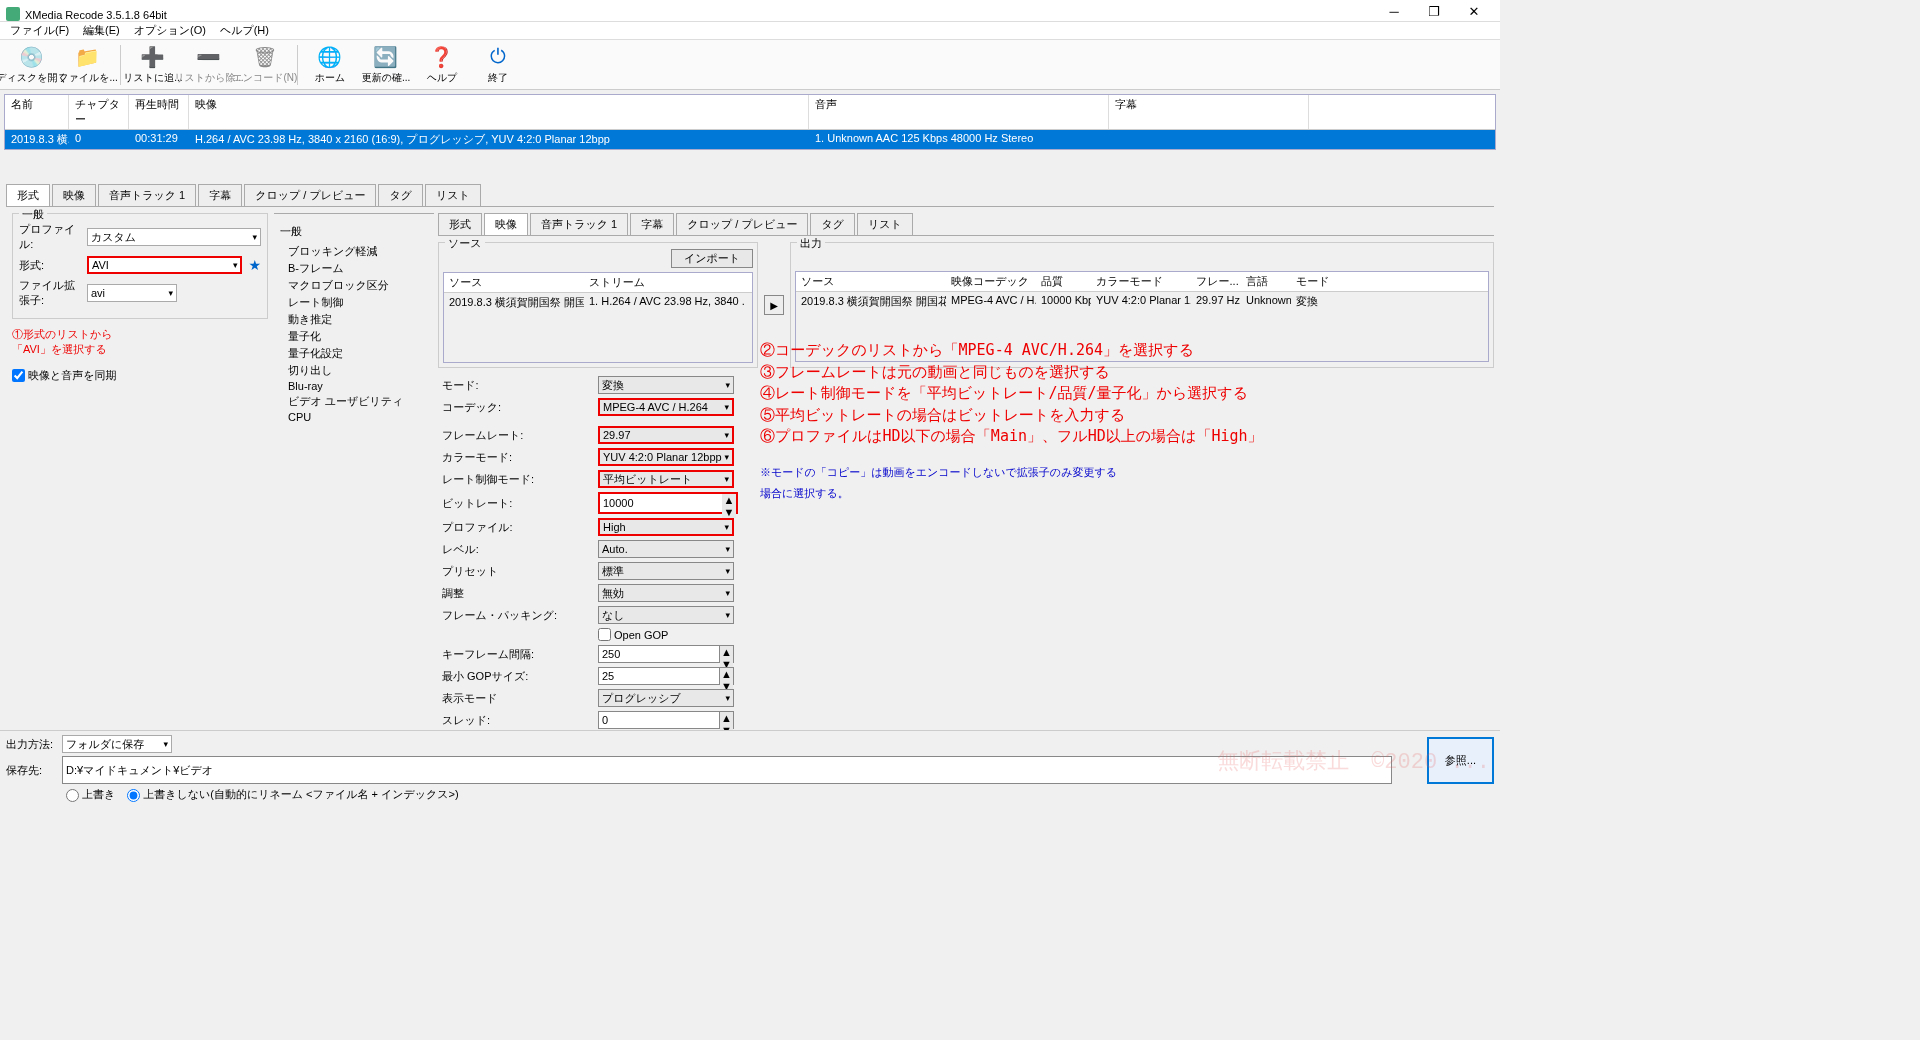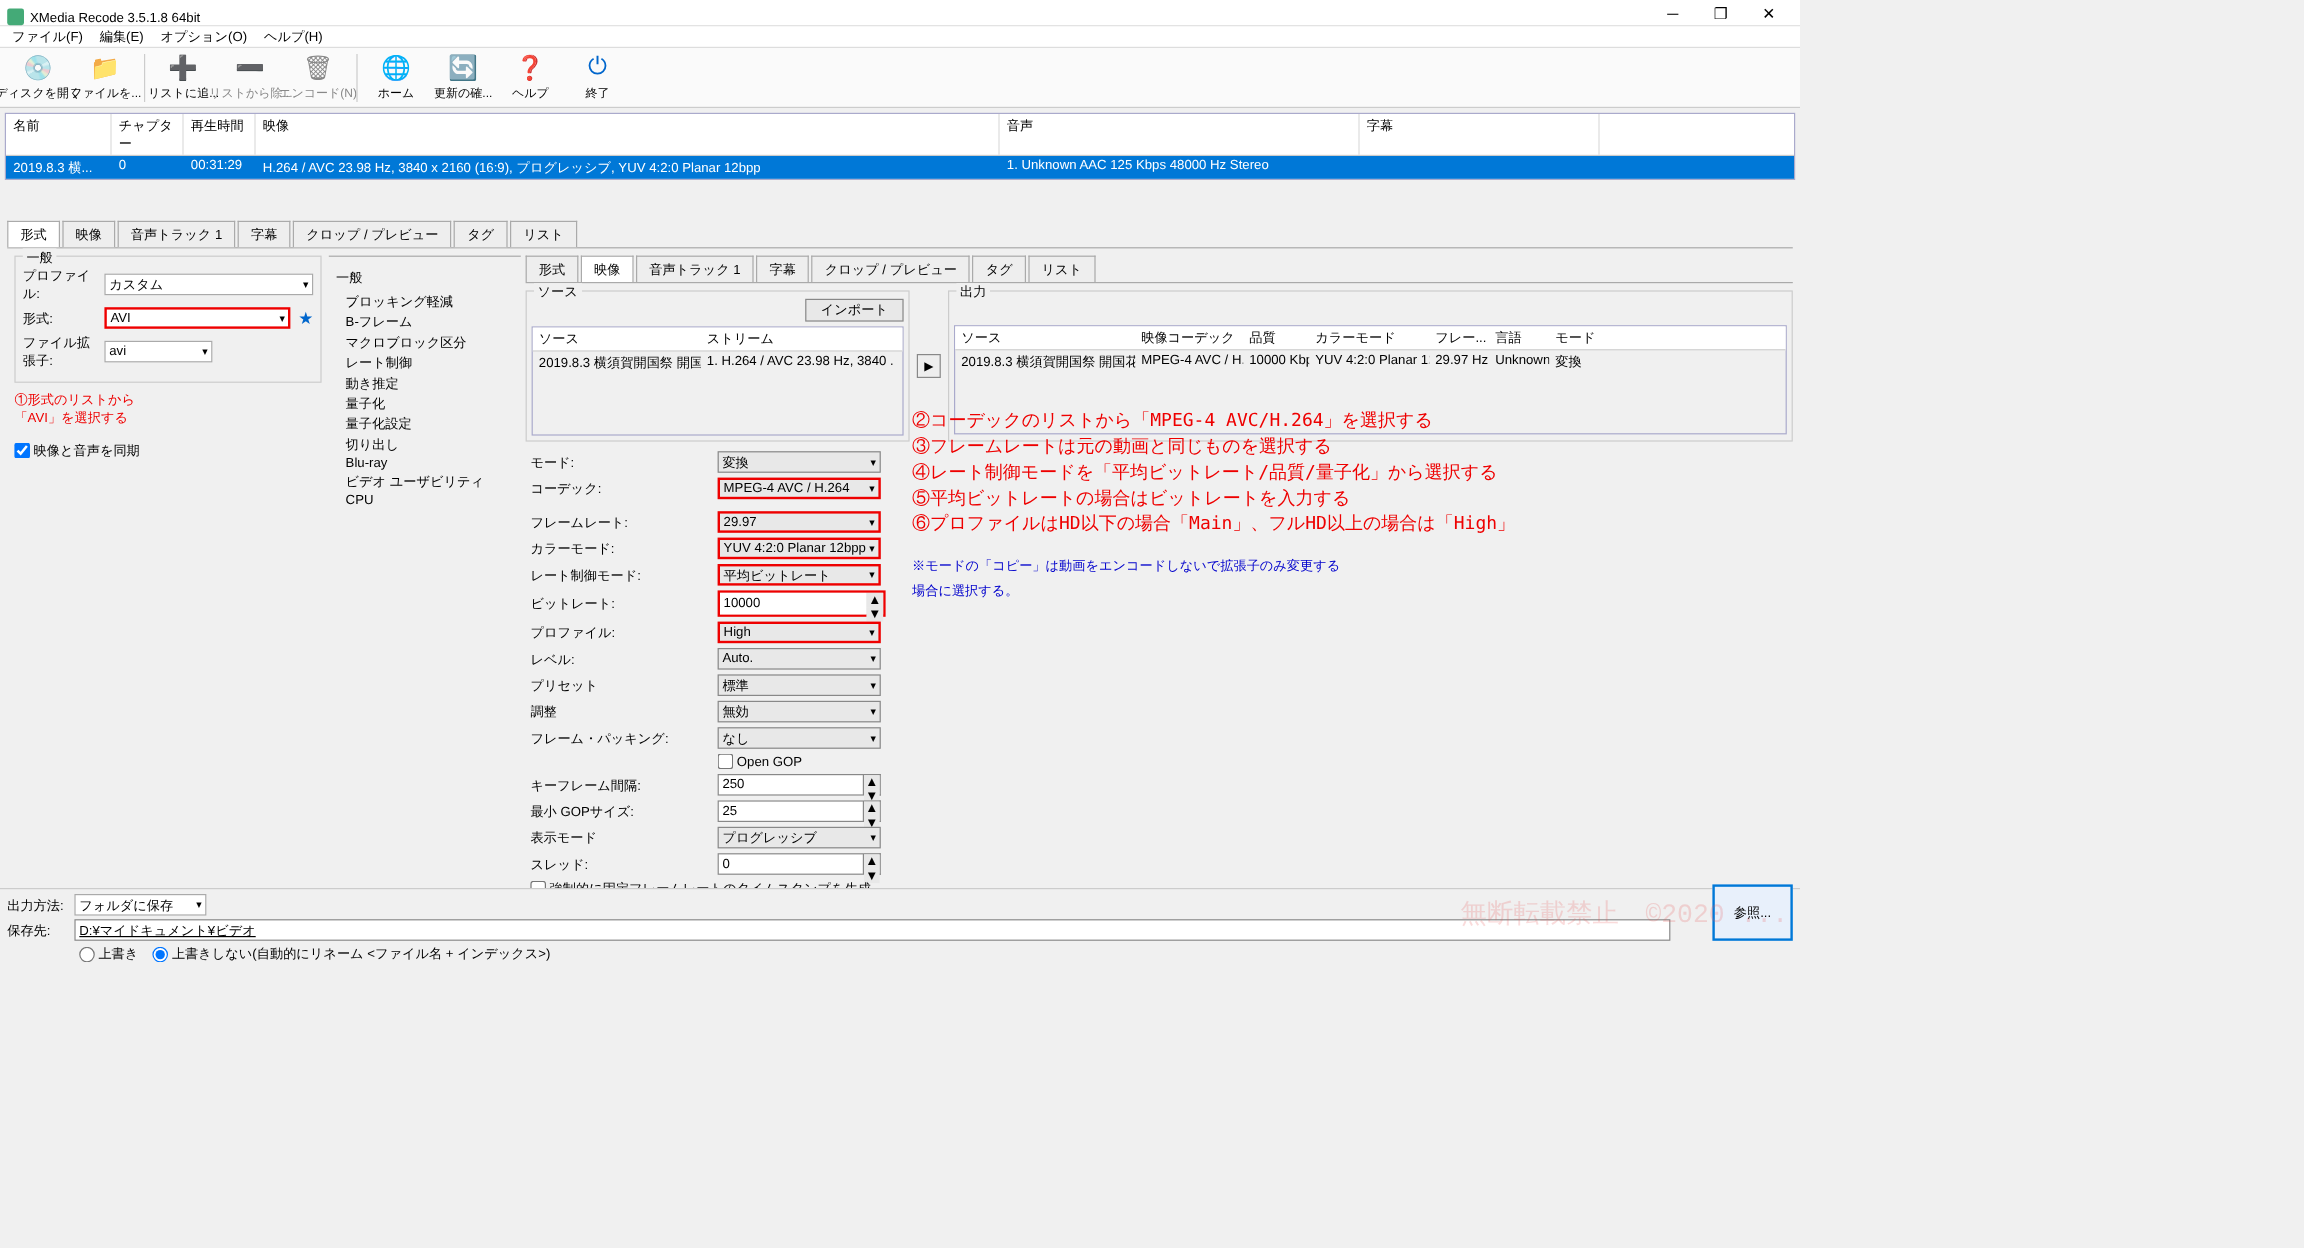--- a/index.html
+++ b/index.html
@@ -13,21 +13,21 @@
 .toolbar { height: 50px; background: #fafafa; border-bottom: 1px solid #ccc; display: flex; align-items: center; padding: 0 4px; gap: 0; }
 .tb-btn { display: flex; flex-direction: column; align-items: center; justify-content: center; width: 56px; height: 48px; gap: 2px; }
 .tb-btn .ic { width: 24px; height: 24px; display: flex; align-items: center; justify-content: center; font-size: 20px; }
 .tb-btn .lb { font-size: 10px; white-space: nowrap; }
 .sep { width: 1px; height: 40px; background: #ccc; margin: 0 4px; }
 .filetable { border: 1px solid #aac; margin: 4px; }
 .th-row { display: flex; background: #fff; border-bottom: 1px solid #ccc; }
 .th-row div { padding: 2px 6px; border-right: 1px solid #ddd; font-size: 11px; }
 .td-row { display: flex; background: #0078d7; color: #fff; }
 .td-row div { padding: 2px 6px; font-size: 11px; white-space: nowrap; overflow: hidden; }
-.c-name{width:88px}.c-chap{width:60px}.c-time{width:60px}.c-vid{width:620px}.c-aud{width:300px}.c-sub{width:200px}
+.c-name{width:64px}.c-chap{width:60px}.c-time{width:60px}.c-vid{width:620px}.c-aud{width:300px}.c-sub{width:200px}
 .spacer1 { height: 30px; }
 .tab-row { display: flex; border-bottom: 1px solid #aaa; margin: 0 6px; }
 .tab { padding: 3px 10px; border: 1px solid #aaa; border-bottom: none; background: #eee; margin-right: 2px; font-size: 11px; }
 .tab.active { background: #fff; }
 .main { display: flex; margin: 0 6px; }
 .left-panel { width: 268px; padding: 6px; }
 .fieldset { border: 1px solid #ccc; padding: 8px 6px 6px; margin-bottom: 8px; position: relative; }
 .fieldset .legend { position: absolute; top: -7px; left: 6px; background: #f0f0f0; padding: 0 3px; font-size: 11px; }
 .fr { display: flex; align-items: center; margin-bottom: 4px; gap: 4px; }
 .fr label { width: 64px; font-size: 11px; }
@@ -426,21 +426,21 @@
 <div class="bottom-bar">
   <div class="bb-row">
       <label>出力方法:</label>
       <div class="select" style="width:110px;flex:none">
         <span>フォルダに保存</span>
         <span class="arr">▾</span>
       </div>
     </div>
   <div class="bb-row">
       <label>保存先:</label>
-      <input type="text" style="flex: 1 1 0%; max-width: 1330px; height: 18px; border: 1px solid rgb(136, 136, 136); font-size: 11px; padding: 0px 3px; text-decoration: underline;" value="D:¥マイドキュメント¥ビデオ">
+      <input type="text" style="flex: 1 1 0%; max-width: 1330px; height: 28px; border: 1px solid rgb(136, 136, 136); font-size: 11px; padding: 0px 3px;" value="D:¥マイドキュメント¥ビデオ">
     </div>
   <div class="radio-row">
     <label><input type="radio" name="ow" style=""><span>上書き</span></label>
     <label><input type="radio" name="ow" checked="" style=""><span>上書きしない(自動的にリネーム &lt;ファイル名 + インデックス&gt;)</span></label>
   </div>
   <button class="browse-btn">参照...</button>
 </div>
 
 <div class="watermark">無断転載禁止　©2020 ...</div>
 

